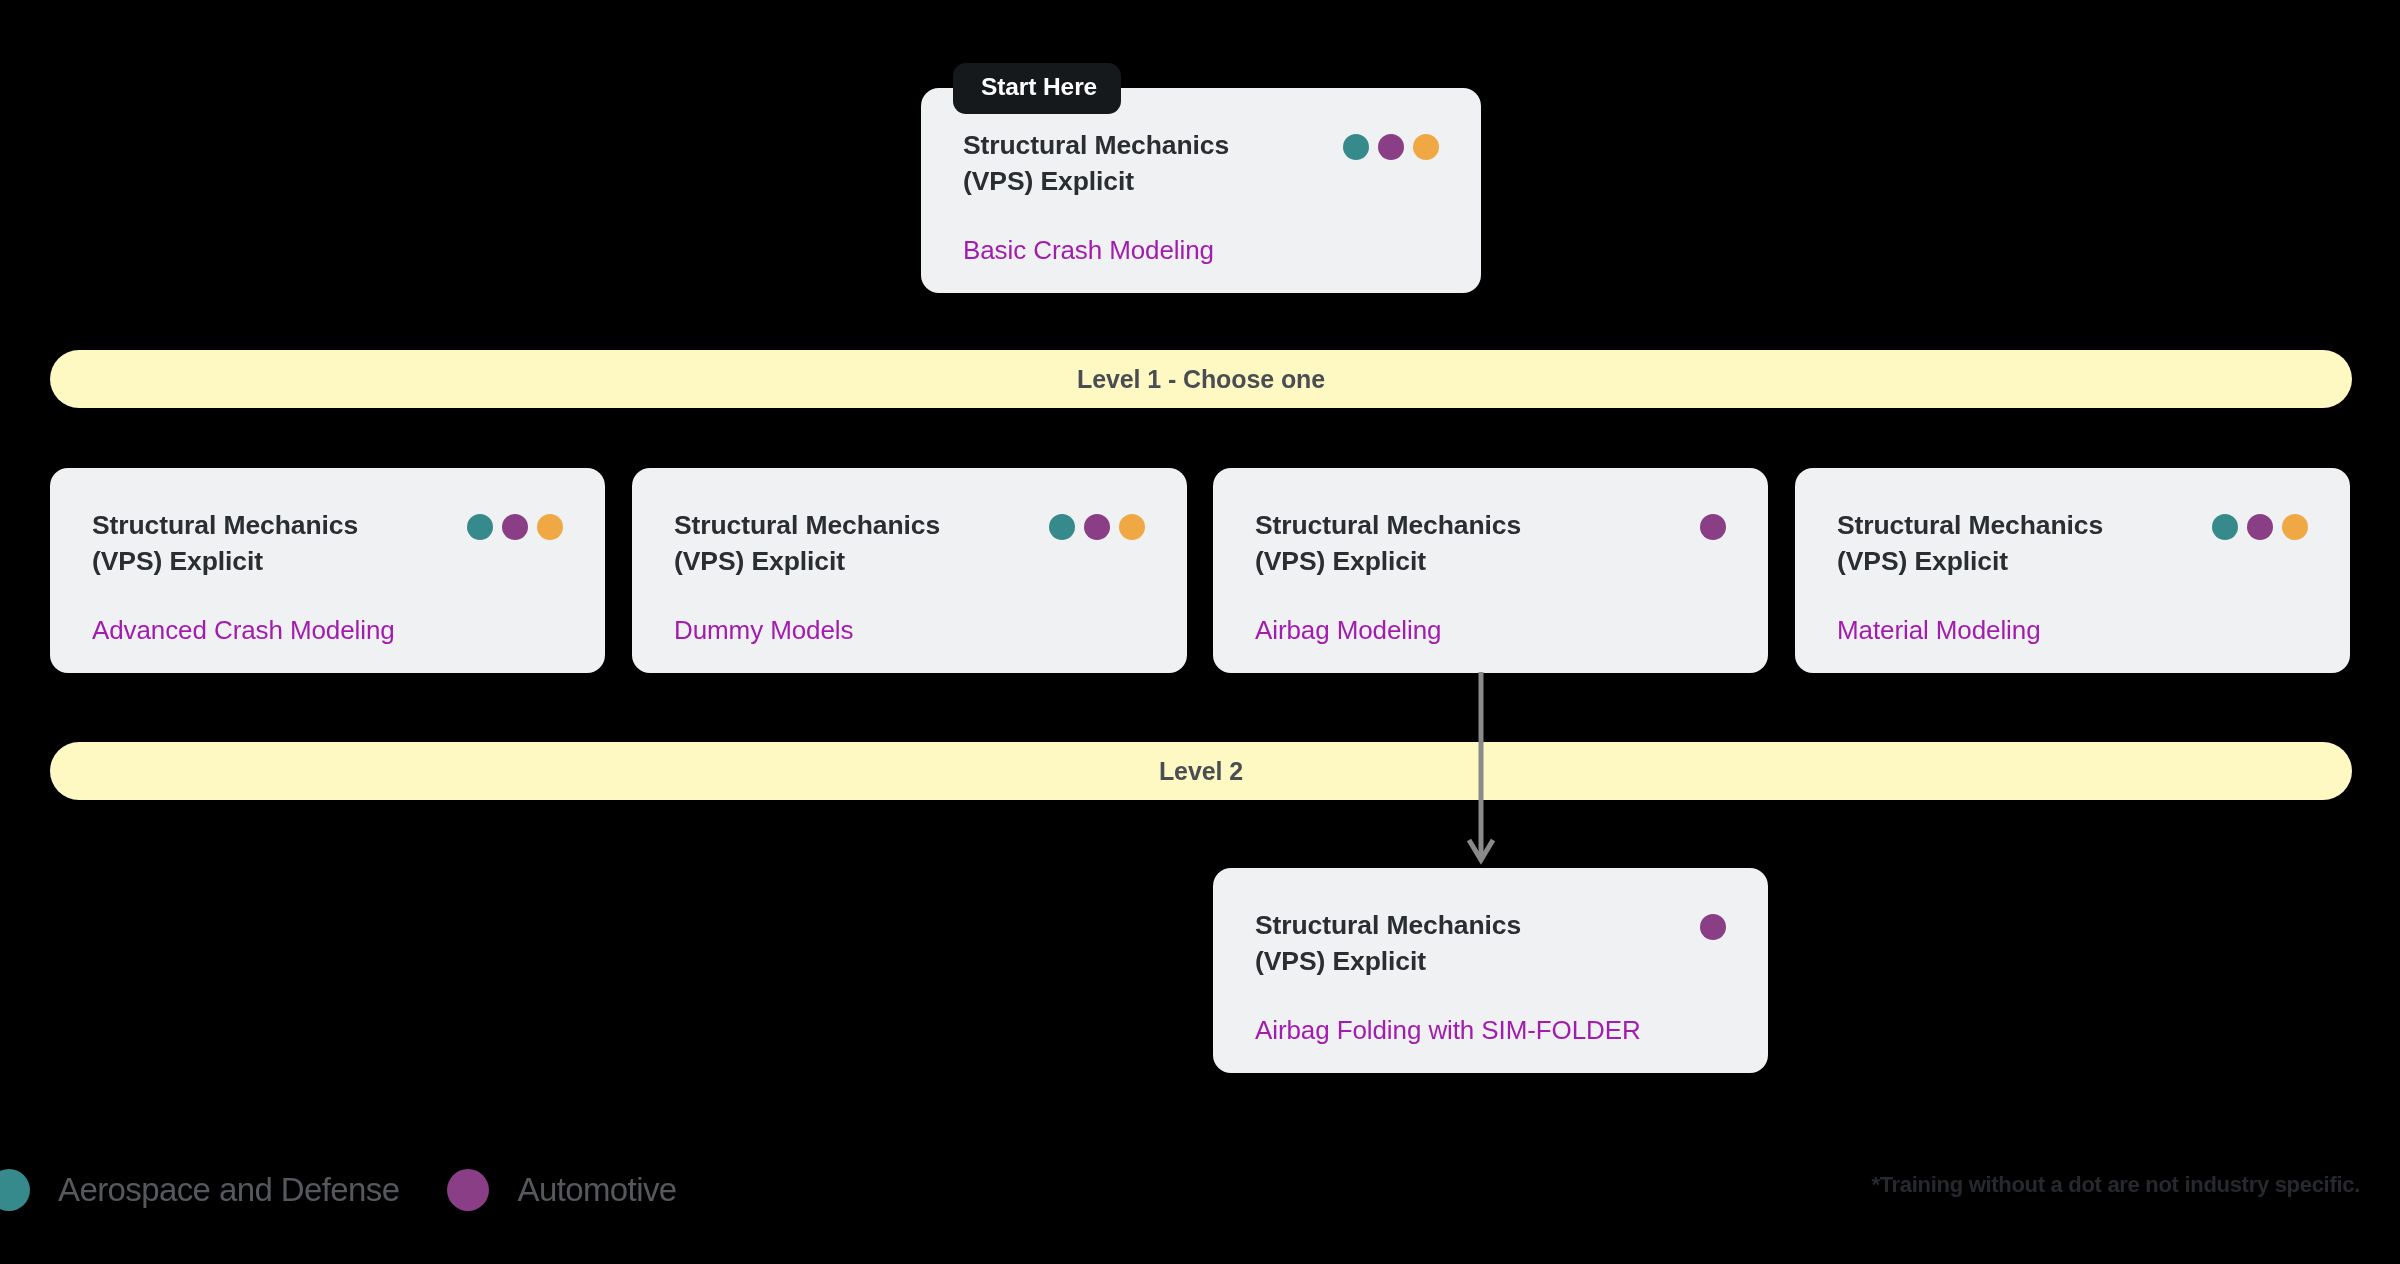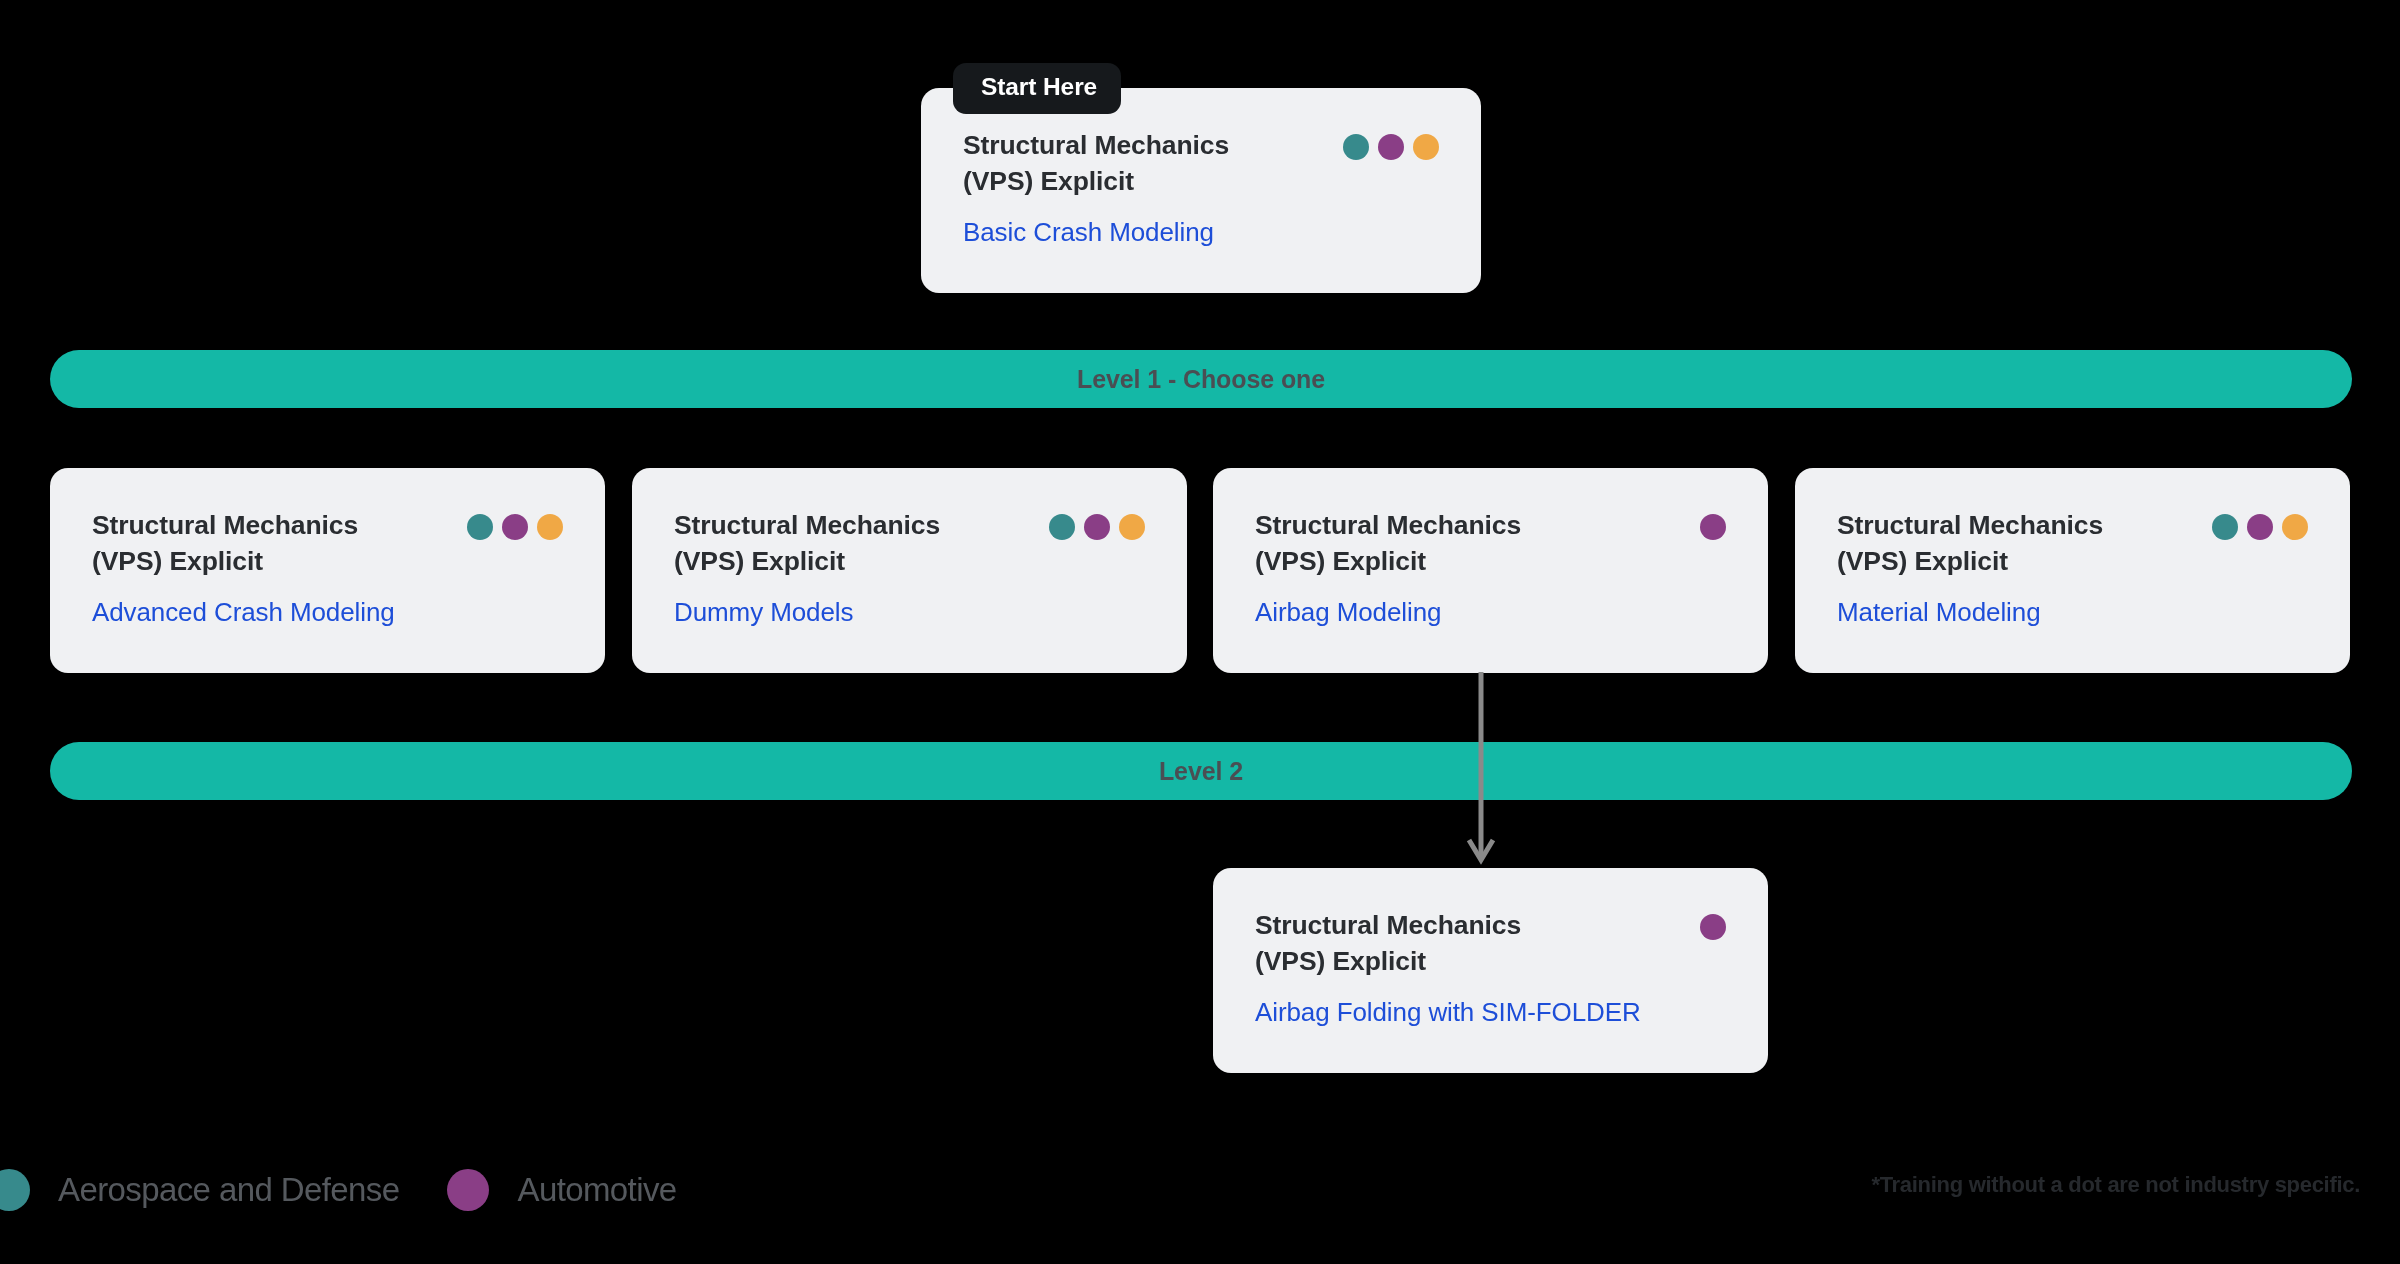--- a/index.html
+++ b/index.html
@@ -34,24 +34,24 @@
   .card-title {
     font-size: 26.5px;
     font-weight: bold;
     color: #2A2D31;
     line-height: 1.35;
     letter-spacing: -0.1px;
     max-width: 340px;
   }
 
   .card-sub {
-    margin-top: 16px;
+    margin-top: 34px;
     font-size: 26px;
     font-weight: normal;
-    color: #1d4ed8;
+    color: #a21caf;
     line-height: 1.3;
     letter-spacing: -0.1px;
     white-space: nowrap;
   }
 
   .dots {
     display: flex;
     gap: 9px;
     padding-top: 6px;
     flex-shrink: 0;
@@ -87,21 +87,21 @@
     width: 560px;
     height: 205px;
   }
 
   
   .level-bar {
     position: absolute;
     left: 50px;
     width: 2302px;
     height: 58px;
-    background: #14b8a6;
+    background: #fef9c3;
     border-radius: 29px;
     display: flex;
     align-items: center;
     justify-content: center;
   }
 
   .level-bar-label {
     font-size: 25px;
     font-weight: bold;
     color: #4A4E53;

